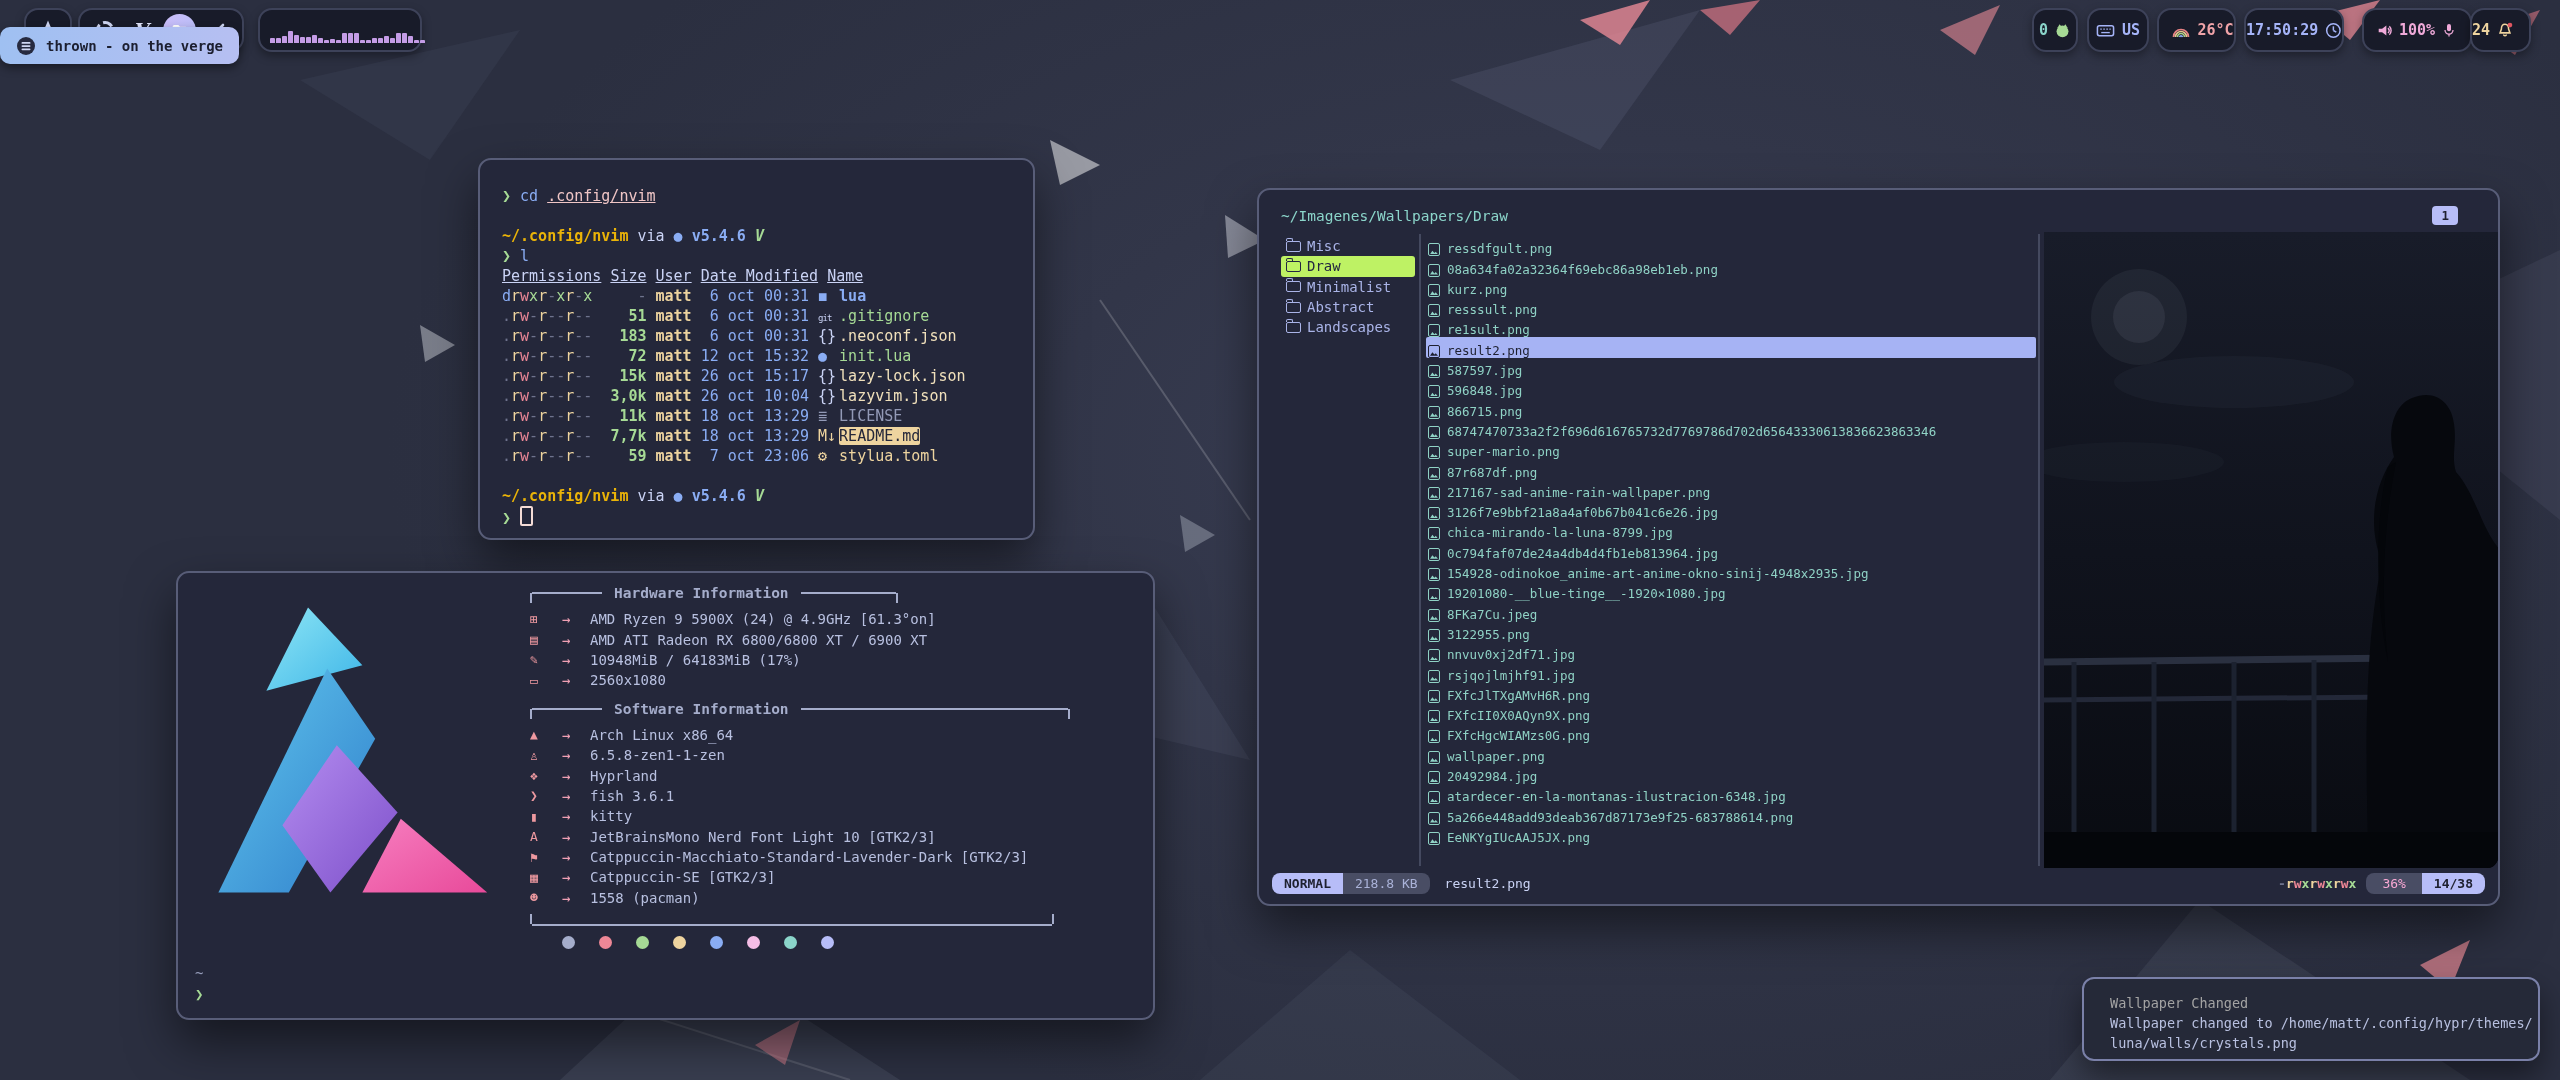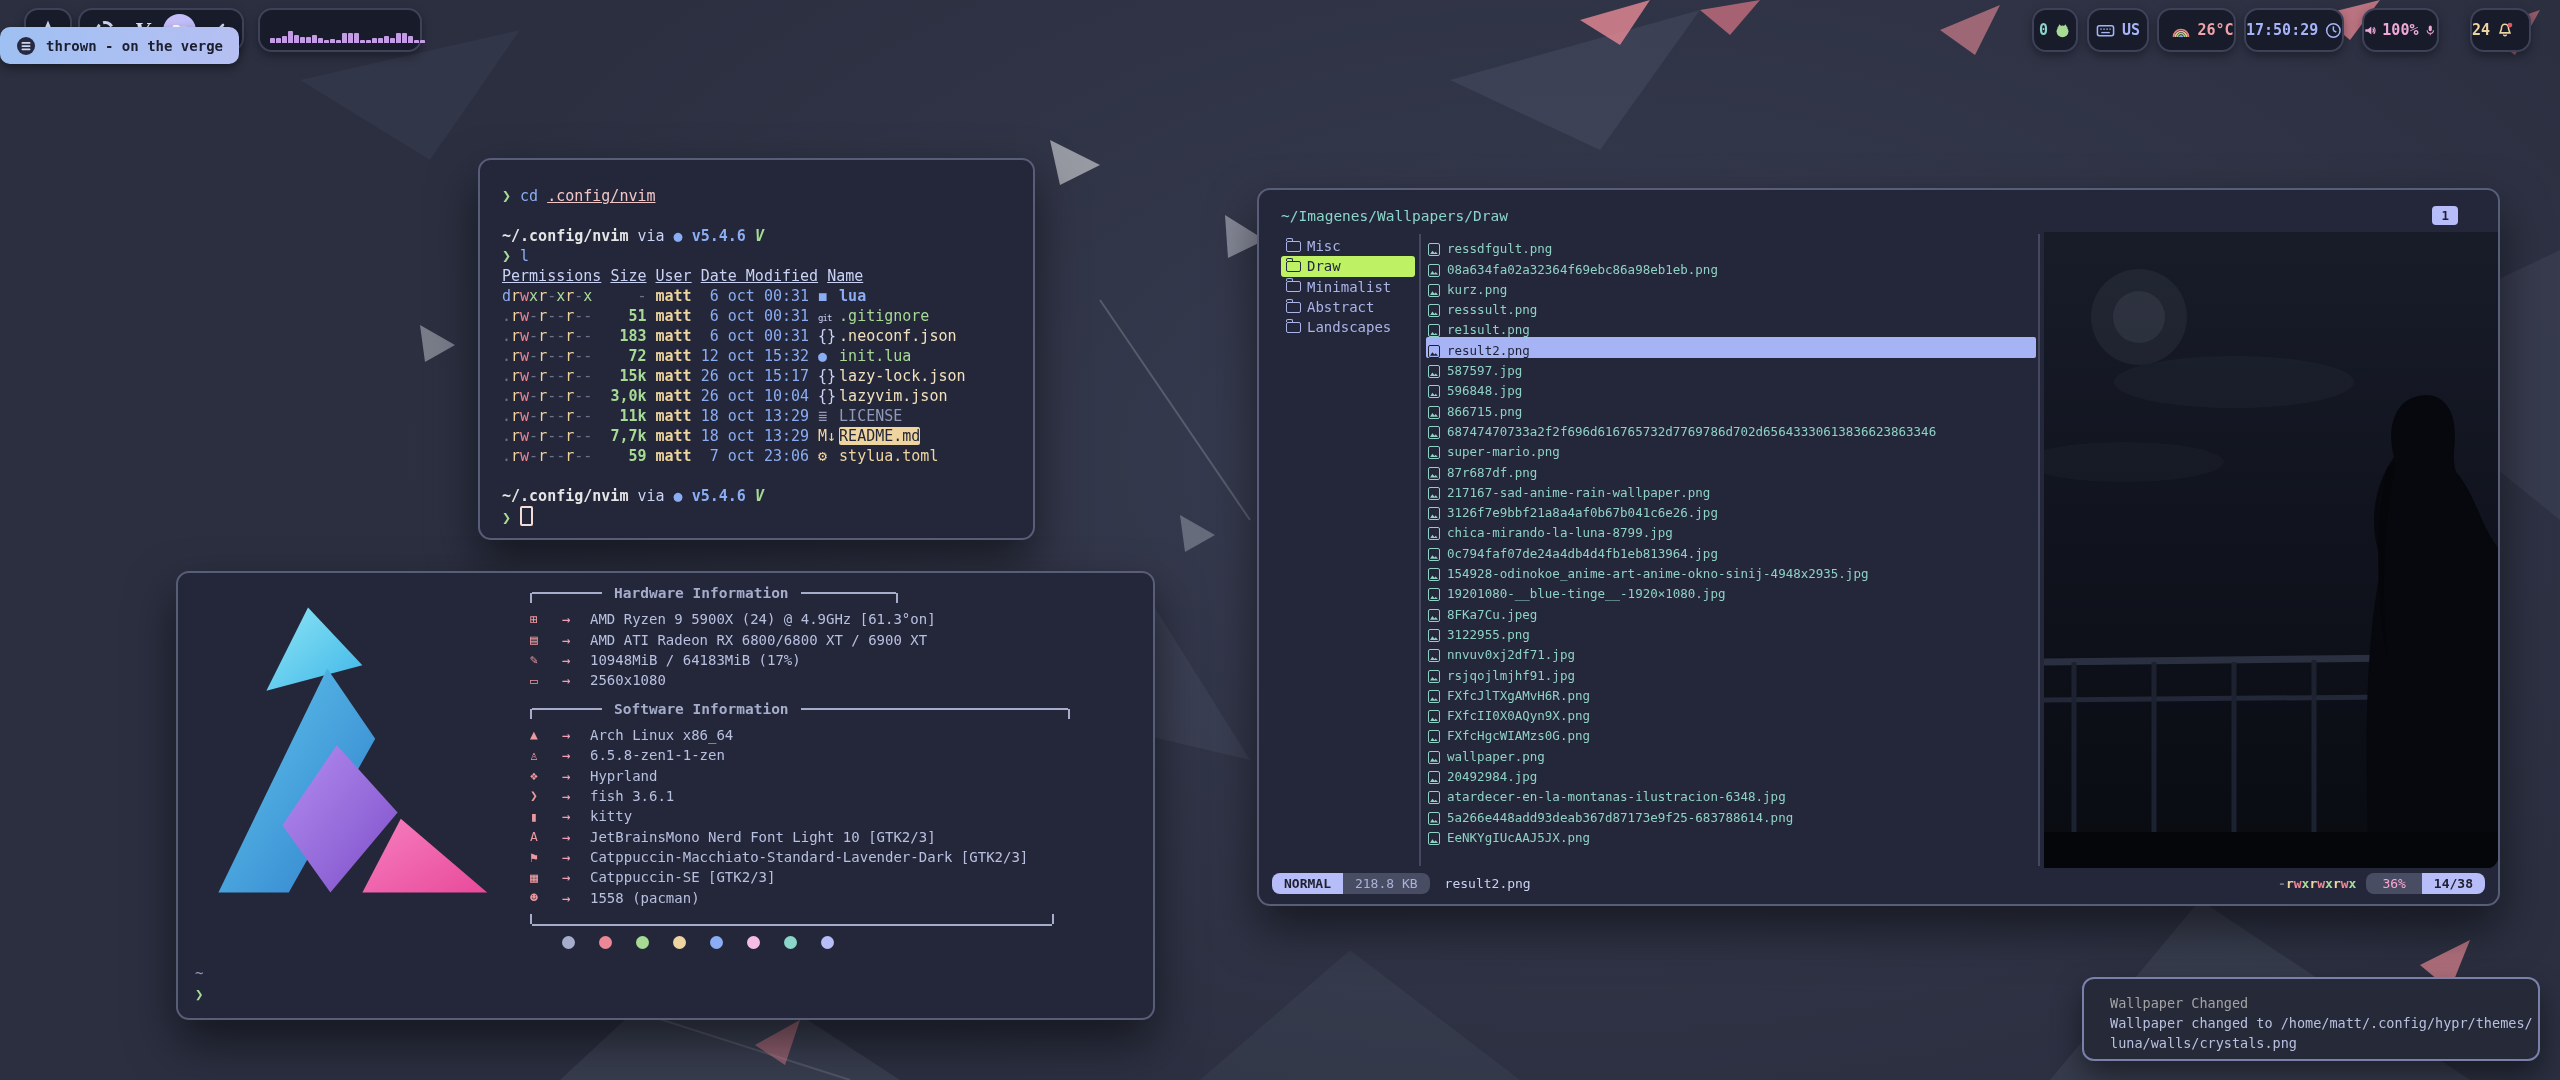--- a/index.html
+++ b/index.html
@@ -24,21 +24,21 @@
   
   .window{position:absolute;background:#24273a;border:2px solid #585d78;border-radius:13px;
     box-sizing:border-box;box-shadow:0 22px 48px rgba(0,0,0,.5);}
 
   
   #terminal{left:478px;top:158px;width:557px;height:382px;padding:26px 0 0 22px;overflow:hidden;}
   .t-line{white-space:pre;font-size:15px;line-height:20px;height:20px;color:#cad3f5;}
   .fic{display:inline-block;width:21px;white-space:nowrap;}
   .fic.git{font-size:9px;letter-spacing:-1px;}
   .c-g{color:#a6da95}.c-b{color:#8aadf4}.c-y{color:#eed49f}.c-r{color:#ed8796}
-  .c-t{color:#e5e5e5}.c-tx{color:#cad3f5}.c-d{color:#6e738d}.c-o{color:#939ab7}
+  .c-t{color:#eab308}.c-tx{color:#cad3f5}.c-d{color:#6e738d}.c-o{color:#939ab7}
   .c-c{color:#f0e0bb}.c-ro{color:#f0c6c6}
   .c-bold{font-weight:bold}.c-u{text-decoration:underline}.c-ital{font-style:italic}
   .c-hl{background:#eed49f;color:#24273a;border-radius:2px;}
   .c-cur{display:inline-block;width:9px;height:16px;border:2px solid #f4dbd6;border-radius:2px;vertical-align:-3px;}
 
   
   #fetch{left:176px;top:571px;width:979px;height:449px;}
   #fetch-logo{position:absolute;left:18px;top:12px;}
   #fetch-col{position:absolute;left:352px;top:10px;width:545px;}
   .box-h{display:flex;align-items:center;color:#a5adcb;font-weight:bold;font-size:14.5px;height:20px;}
@@ -224,21 +224,21 @@
 
   <div class="pill" style="left:2244px;width:100px;justify-content:center;">
     <span class="txt" style="color:#a5b4f8;margin-right:7px;">17:50:29</span>
     <svg width="17" height="17" viewBox="0 0 20 20">
       <circle cx="10" cy="10" r="8" fill="none" stroke="#a5b4f8" stroke-width="1.8"></circle>
       <line x1="10" y1="10" x2="10" y2="5" stroke="#a5b4f8" stroke-width="1.8"></line>
       <line x1="10" y1="10" x2="13.5" y2="12" stroke="#a5b4f8" stroke-width="1.8"></line>
     </svg>
   </div>
 
-  <div class="pill" style="left:2362px;width:77px;justify-content:center;">
+  <div class="pill" style="left:2362px;width:110px;justify-content:center;">
     <svg width="17" height="17" viewBox="0 0 20 20" style="margin-right:5px;">
       <polygon points="2,8 6,8 11,4 11,16 6,12 2,12" fill="#efa9d8"></polygon>
       <path d="M13 7 A 4.5 4.5 0 0 1 13 13" fill="none" stroke="#efa9d8" stroke-width="1.7"></path>
       <path d="M14.5 5 A 7 7 0 0 1 14.5 15" fill="none" stroke="#efa9d8" stroke-width="1.7"></path>
     </svg>
     <span class="txt" style="color:#efa9d8;margin-right:6px;">100%</span>
     <svg width="16" height="17" viewBox="0 0 20 20">
       <rect x="7.5" y="2" width="5" height="9" rx="2.5" fill="#efa9d8"></rect>
       <path d="M5 9.5 a 5 5 0 0 0 10 0" fill="none" stroke="#efa9d8" stroke-width="1.6"></path>
       <line x1="10" y1="14.5" x2="10" y2="17.5" stroke="#efa9d8" stroke-width="1.6"></line>

